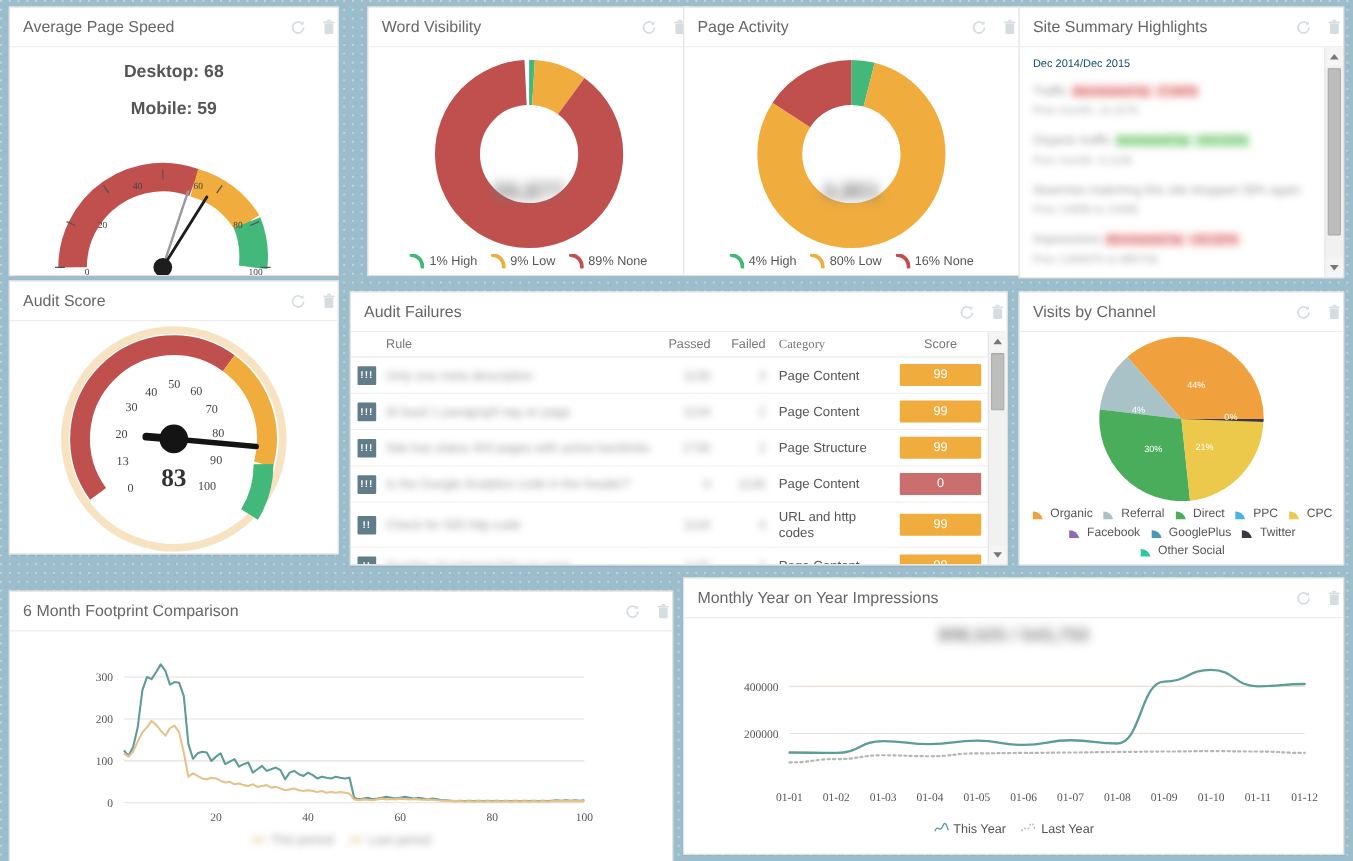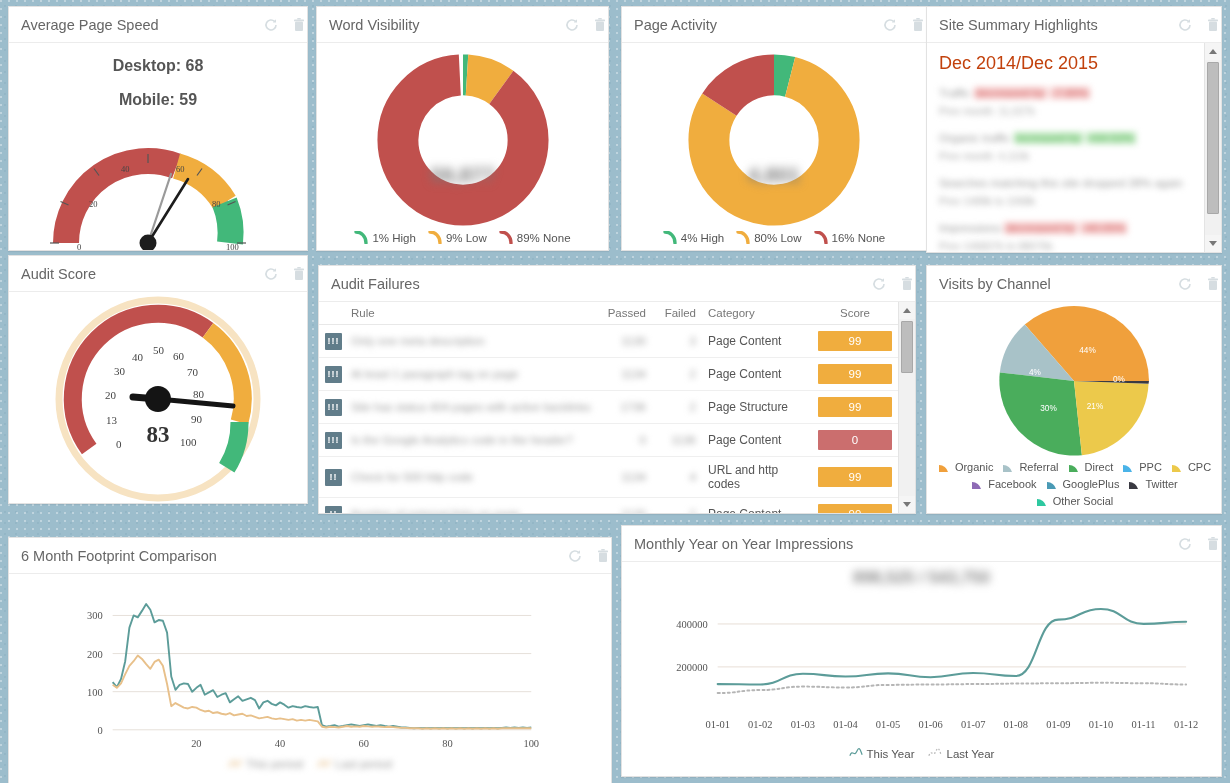--- a/index.html
+++ b/index.html
@@ -56,21 +56,21 @@
   .legend-row {
     position: absolute; left: 0; right: 0; bottom: 6px;
     display: flex; justify-content: center; align-items: center; gap: 12px;
     font-size: 11.5px; color: #555;
   }
   .legend-item { display: flex; align-items: center; gap: 4px; white-space: nowrap; }
   .swoosh { width: 14px; height: 13px; display: block; }
 
   
   .summary-scrollarea { position: absolute; inset: 0; padding: 10px 24px 4px 12px; }
-  .summary-date { font-size: 18px; color: #c2410c; margin-bottom: 12px; }
+  .summary-date { font-size: 10px; color: #0c4a6e; margin-bottom: 12px; }
   .summary-item { margin-bottom: 13px; }
   .blur-line { filter: blur(3.4px); white-space: nowrap; font-size: 11.5px; line-height: 15px; user-select: none; }
   .blur-sub { filter: blur(3.2px); white-space: nowrap; font-size: 10.5px; line-height: 14px; color: #aaa; user-select: none; margin-top: 3px; }
   .bl-dark { color: #999; }
   .hl-red { background: #f6c9c9; color: #d36b6b; padding: 0 2px; }
   .hl-green { background: #bfe8bf; color: #5bb75b; padding: 0 2px; }
 
   .scrollbar {
     position: absolute; top: 0; right: 0; bottom: 0; width: 17px;
     background: #f1f1f1; border-left: 1px solid #e4e4e4;
@@ -191,21 +191,21 @@
         <span class="tick-lbl" style="left:68px;  top:103px;">0</span>
         <span class="tick-lbl" style="left:80px;  top:60px;">20</span>
         <span class="tick-lbl" style="left:112px; top:25px;">40</span>
         <span class="tick-lbl" style="left:167px; top:25px;">60</span>
         <span class="tick-lbl" style="left:203px; top:60px;">80</span>
         <span class="tick-lbl" style="left:217px; top:103px;">100</span>
       </div>
     </div>
   </div>
 
-  <div class="panel" style="left:316px; top:6px; width:293px; height:245px;">
+  <div class="panel" style="left:334px; top:6px; width:293px; height:245px;">
     <div class="panel-head">
       <div class="panel-title">Word Visibility</div>
       <div class="head-tools">
         <span class="icon-btn">
           <svg viewBox="0 0 16 16">
               <path d="M13 8a5 5 0 1 1-1.5-3.6" fill="none" stroke="#cfd8dc" stroke-width="1.6"></path>
               <path d="M13 2.2V5.4H9.8z" fill="#cfd8dc"></path>
             </svg>
         </span>
         <span class="icon-btn">
@@ -444,21 +444,21 @@
     </div>
     <div class="panel-body">
       <div class="table-scroll">
         <table class="tbl">
           <thead>
             <tr>
               <th style="width:26px;"></th>
               <th>Rule</th>
               <th style="width:64px;text-align:right;">Passed</th>
               <th style="width:50px;text-align:right;">Failed</th>
-              <th style="width:110px;">Category</th>
+              <th style="width:110px;font-family:Liberation Serif, serif;">Category</th>
               <th style="width:86px;text-align:center;">Score</th>
             </tr>
           </thead>
           <tbody>
             <tr>
               <td>
                   <span class="sev">!!!</span>
                 </td>
               <td><span class="rule-blur">Only one meta description</span></td>
               <td style="text-align:right;"><span class="num-blur">1130</span></td>

